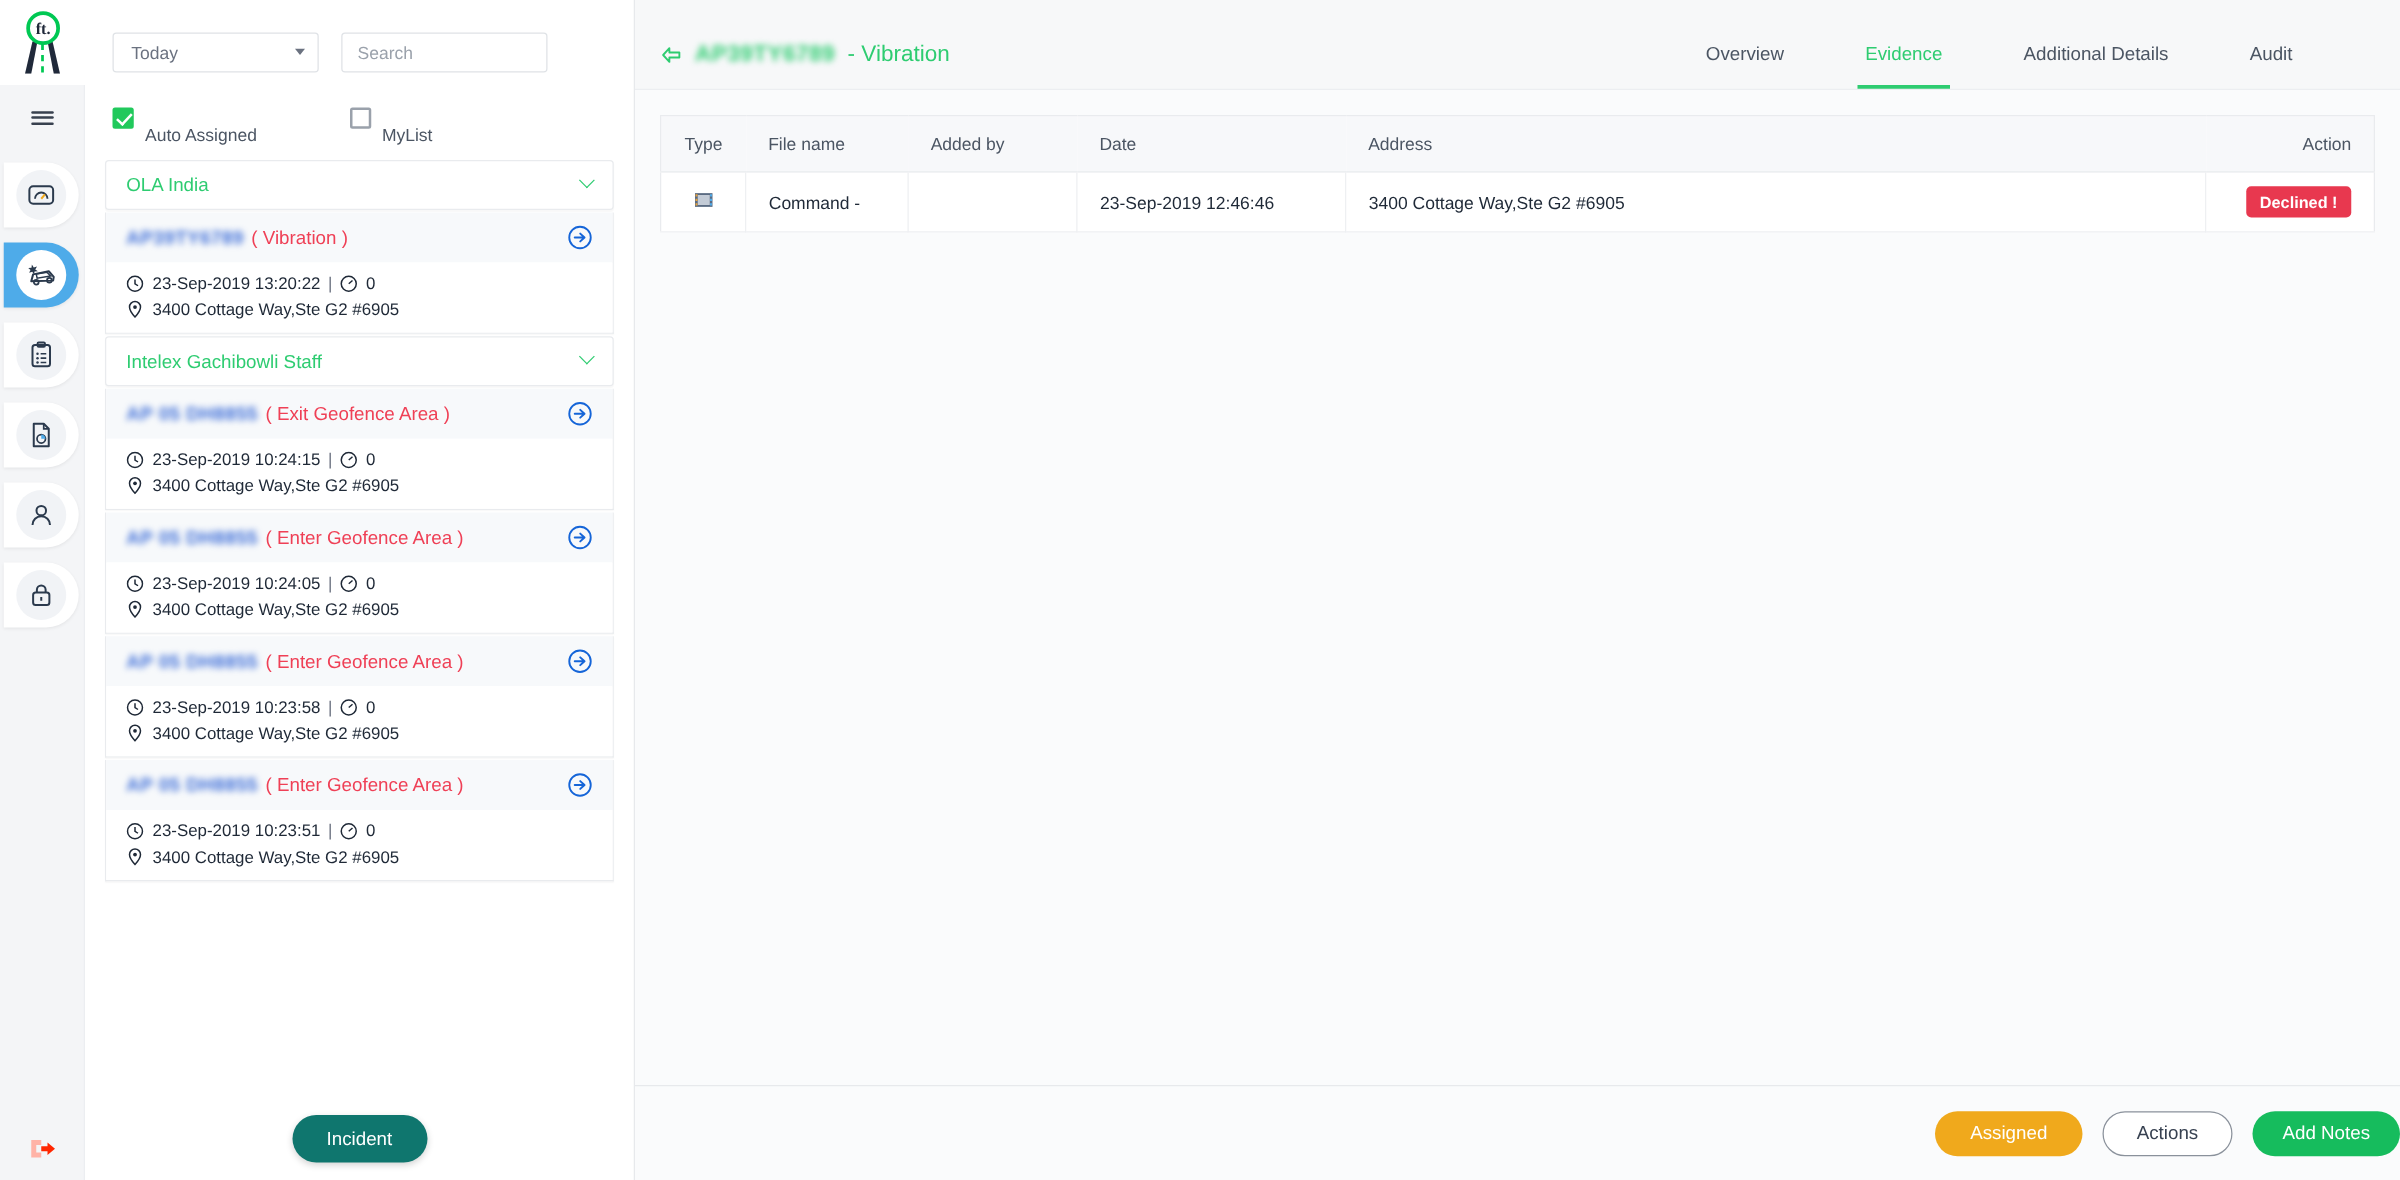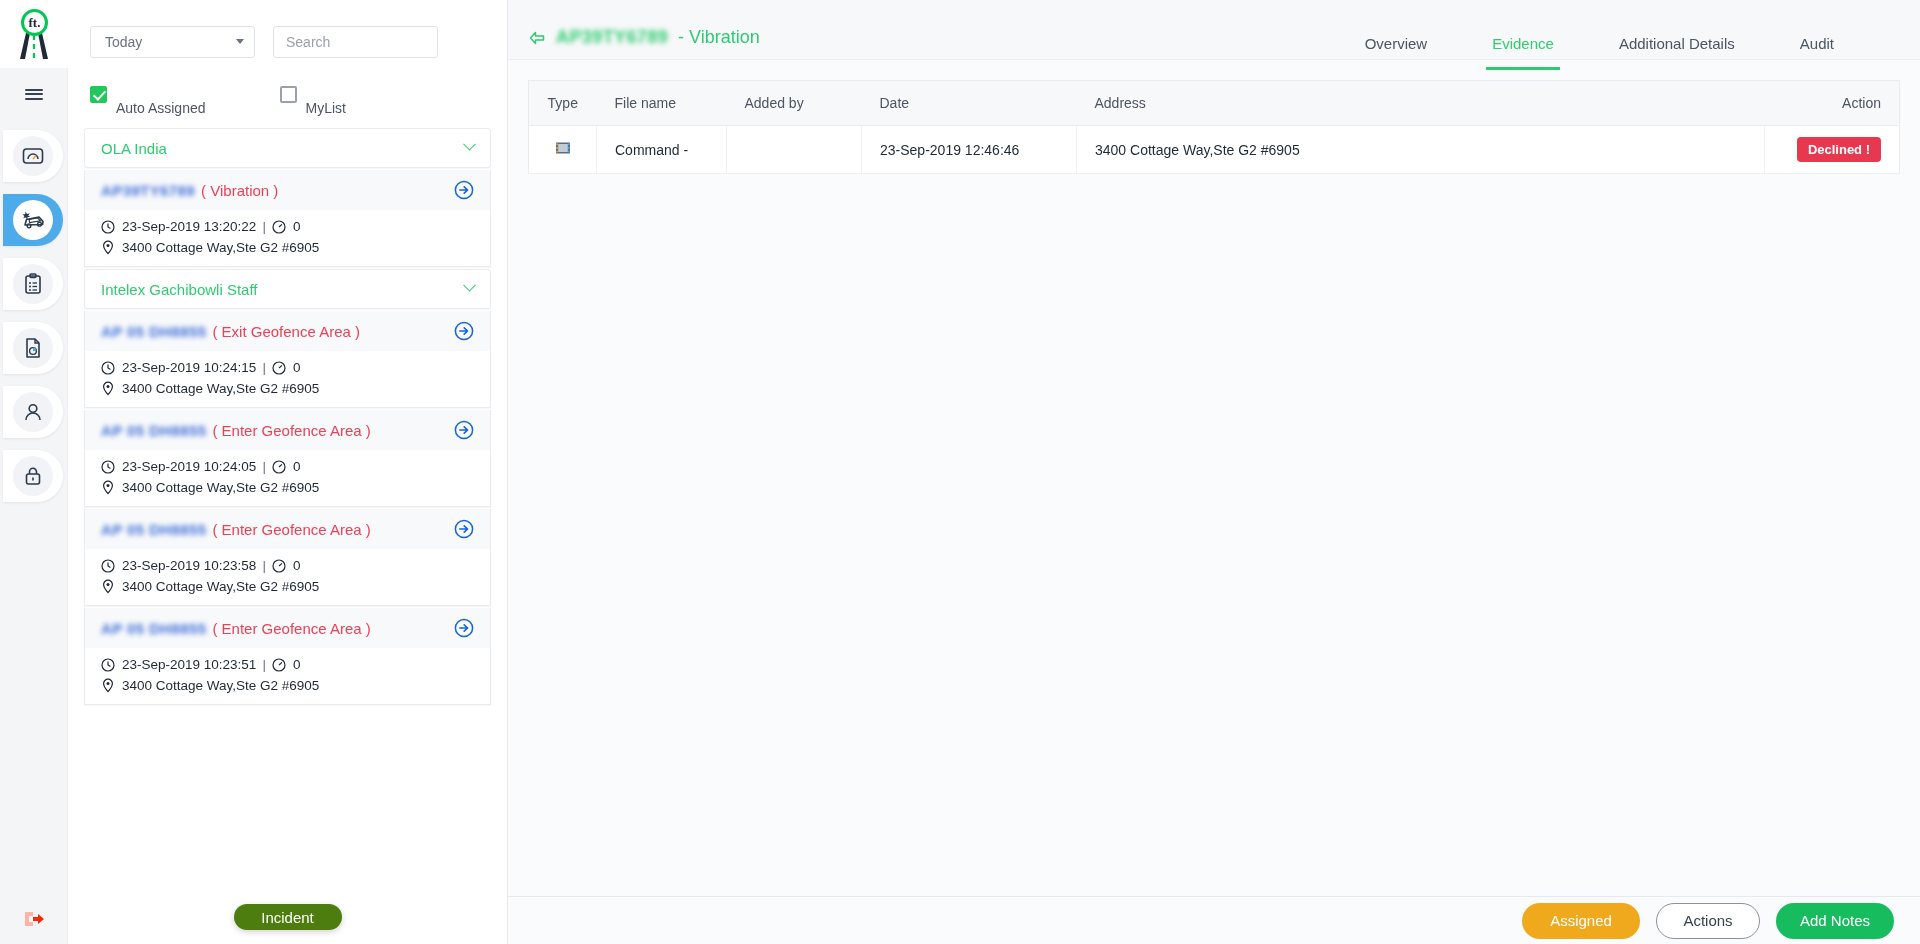--- a/index.html
+++ b/index.html
@@ -168,32 +168,32 @@
 
   .inc-body { padding: 9px 16px 11px 16px; background: #fff; }
   .inc-line { display: flex; align-items: center; font-size: 13.5px; color: #1f2937; margin-bottom: 6px; }
   .inc-line:last-child { margin-bottom: 0; }
   .inc-line .ic { line-height: 0; margin-right: 7px; flex: 0 0 auto; }
   .sep { margin: 0 6px; color: #6b7280; }
 
   .lp-fab {
     position: absolute; left: 50%; transform: translateX(-50%);
     bottom: 14px;
-    height: 26px; min-width: 108px; padding: 0 26px;
-    background: #4d7c0f; color: #fff; font-size: 15px;
+    height: 38px; min-width: 108px; padding: 0 26px;
+    background: #0f766e; color: #fff; font-size: 15px;
     border: 0; border-radius: 19px; cursor: pointer;
     box-shadow: 0 2px 6px rgba(0,0,0,0.18);
     font-family: "Liberation Sans", sans-serif;
   }
 
   
   .detail { flex: 1 1 auto; height: 944px; display: flex; flex-direction: column; background: #fafbfc; }
   .det-head {
-    height: 60px; background: #f7f8f9;
-    display: flex; justify-content: space-between;
+    height: 72px; background: #f7f8f9;
+    display: flex; align-items: center; justify-content: space-between;
     padding: 16px 0 0 20px;
     border-bottom: 1px solid #eceef1;
   }
   .det-title { display: flex; align-items: center; gap: 10px; font-size: 18px; color: #2ecc71; }
   .det-title .veh-no { font-size: 18px; color: #2ecc71; }
   .back-arrow { cursor: pointer; line-height: 0; }
 
   .tabs { display: flex; align-items: flex-end; height: 54px; padding-right: 60px; gap: 13px; }
   .tab {
     font-size: 15px; color: #4b5563; padding: 0 26px; cursor: pointer;
@@ -224,23 +224,23 @@
   .col-added { width: 135px; }
   .col-date { width: 215px; }
   .col-action { width: 135px; }
   .badge-declined {
     display: inline-block; background: #e8384f; color: #fff;
     font-size: 13px; font-weight: bold; padding: 5px 11px; border-radius: 4px;
     cursor: pointer;
   }
 
   .det-foot {
-    height: 48px; border-top: 1px solid #e7e9ec; background: #fafbfc;
+    height: 76px; border-top: 1px solid #e7e9ec; background: #fafbfc;
     display: flex; align-items: center; justify-content: flex-end;
-    padding-right: 26px; gap: 16px;
+    gap: 16px;
   }
   .btn {
     height: 36px; min-width: 104px; padding: 0 22px; border-radius: 18px;
     font-size: 15px; cursor: pointer; border: 0;
     font-family: "Liberation Sans", sans-serif;
   }
   .btn-assigned { background: #f0a91c; color: #fff; min-width: 118px; }
   .btn-actions { background: #fff; color: #374151; border: 1px solid #8a919b; }
   .btn-notes { background: #16bc5d; color: #fff; min-width: 118px; }
 </style>

